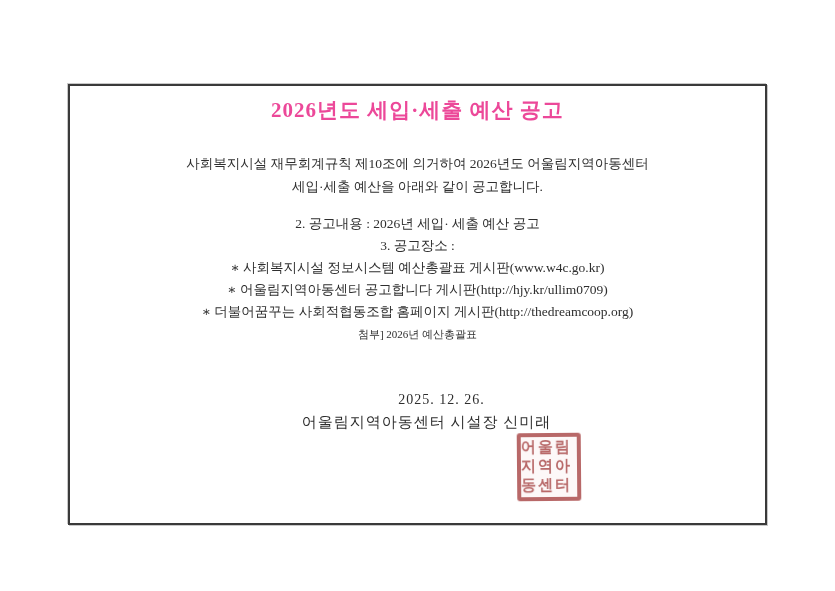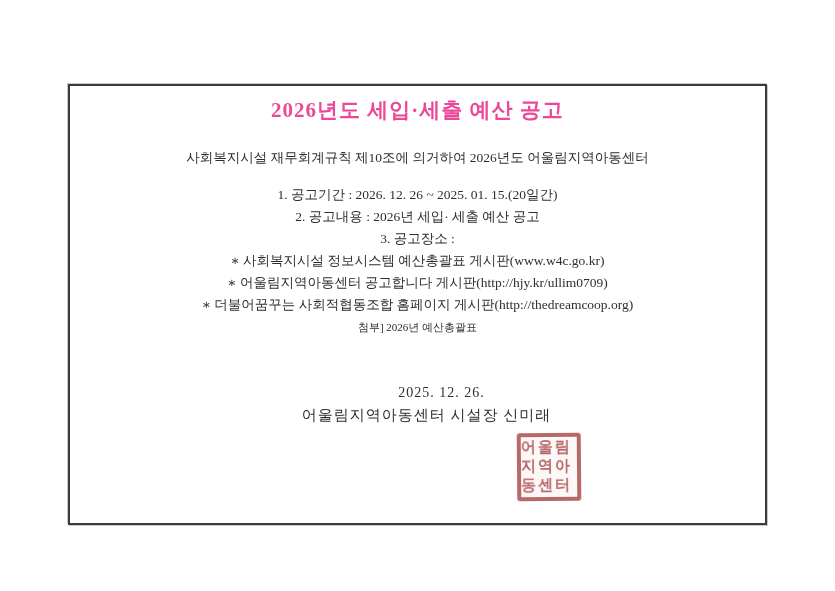--- a/index.html
+++ b/index.html
@@ -29,21 +29,21 @@
   }
   .doc-title {
     margin-top: 10px;
     font-size: 21px;
     font-weight: bold;
     letter-spacing: 1px;
     line-height: 28px;
     color: #ec4899;
   }
   .intro {
-    margin-top: 22px;
+    margin-top: 28px;
     font-size: 13.5px;
     line-height: 23px;
   }
   .notice-list {
     margin-top: 15px;
     font-size: 13.5px;
     line-height: 22px;
   }
   .attachment {
     font-size: 11px;
@@ -88,24 +88,24 @@
 </head>
 <body>
 
 <div class="page">
   <div class="frame">
 
     <div class="doc-title">2026년도 세입·세출 예산 공고</div>
 
     <div class="intro">
       <div>사회복지시설 재무회계규칙 제10조에 의거하여 2026년도 어울림지역아동센터</div>
+      <div>세입·세출 예산을 아래와 같이 공고합니다.</div>
     </div>
 
     <div class="notice-list">
-      <div>1. 공고기간 : 2026. 12. 26 ~ 2025. 01. 15.(20일간)</div>
       <div>2. 공고내용 : 2026년 세입· 세출 예산 공고</div>
       <div>3. 공고장소 :</div>
       <div>∗ 사회복지시설 정보시스템 예산총괄표 게시판(www.w4c.go.kr)</div>
       <div>∗ 어울림지역아동센터 공고합니다 게시판(http://hjy.kr/ullim0709)</div>
       <div>∗ 더불어꿈꾸는 사회적협동조합 홈페이지 게시판(http://thedreamcoop.org)</div>
     </div>
 
     <div class="attachment">첨부] 2026년 예산총괄표</div>
 
     <div class="doc-date">2025. 12. 26.</div>

